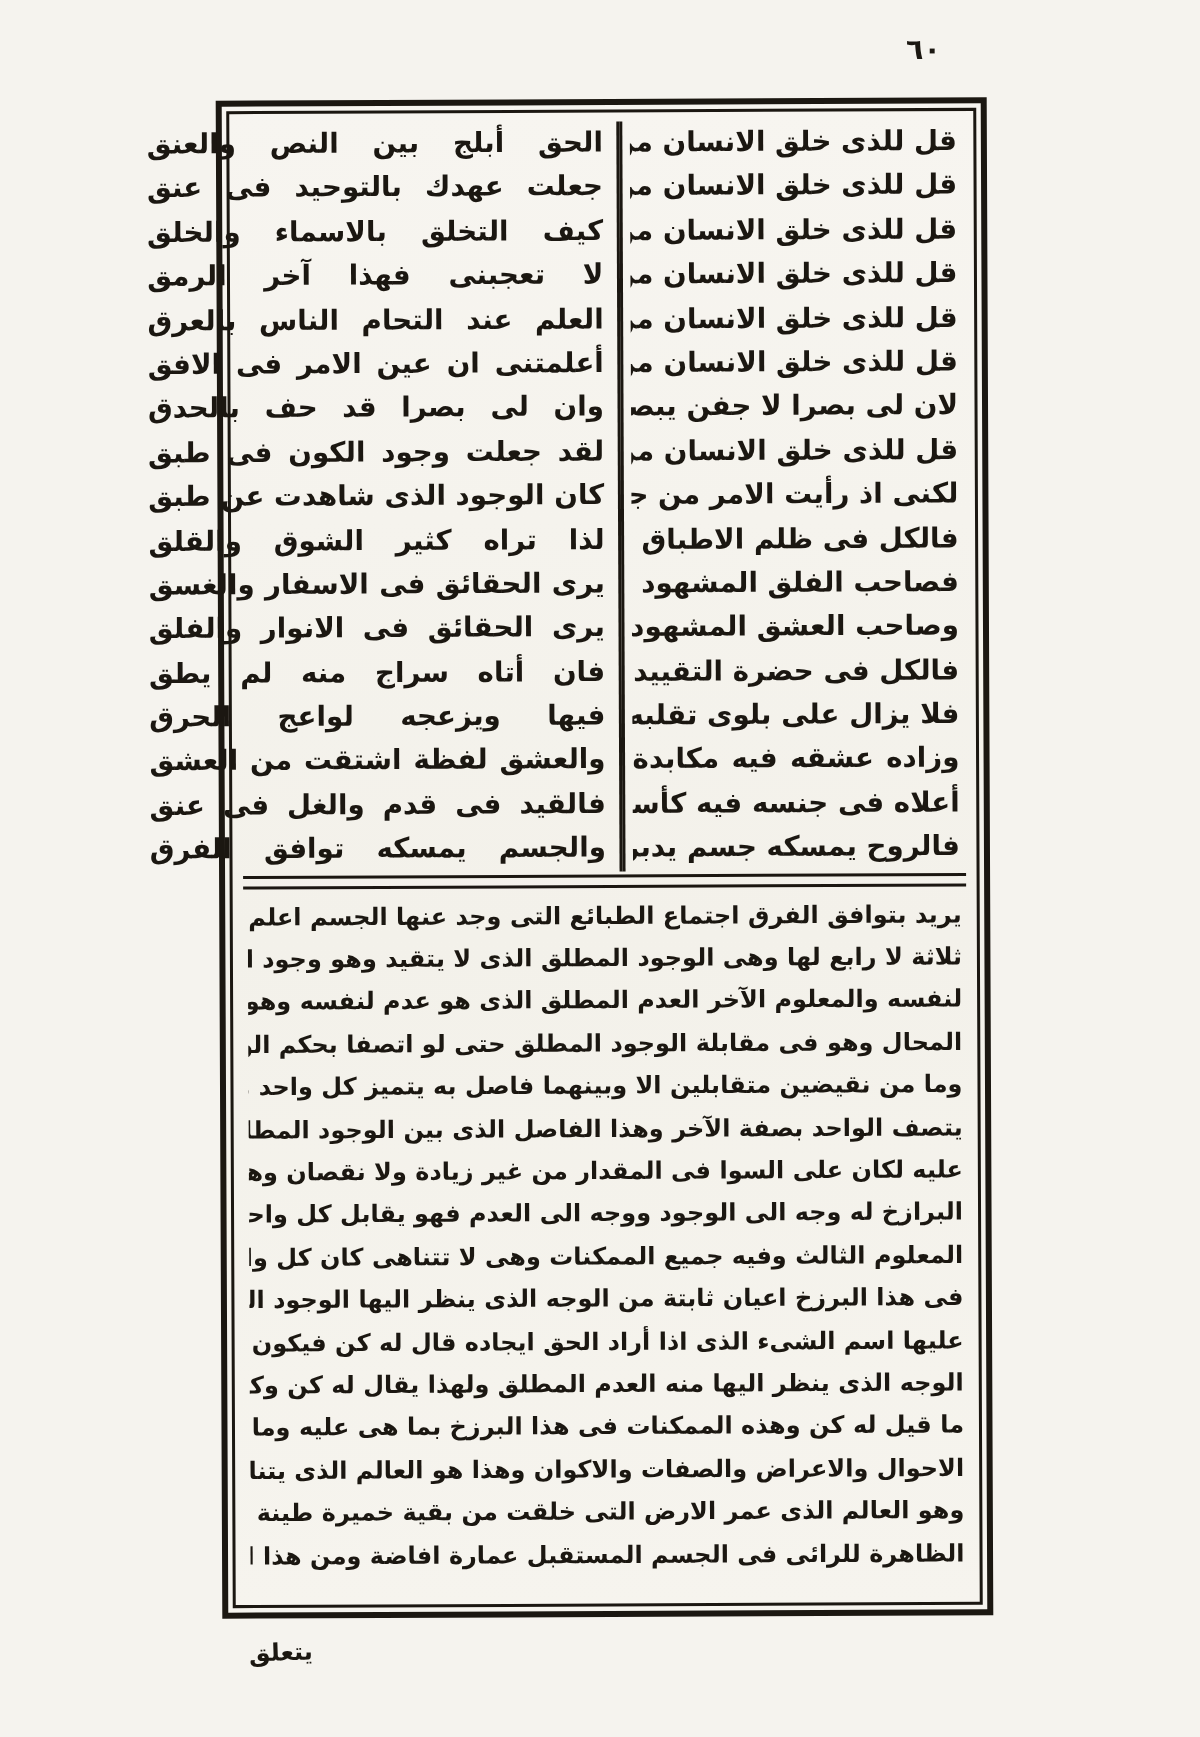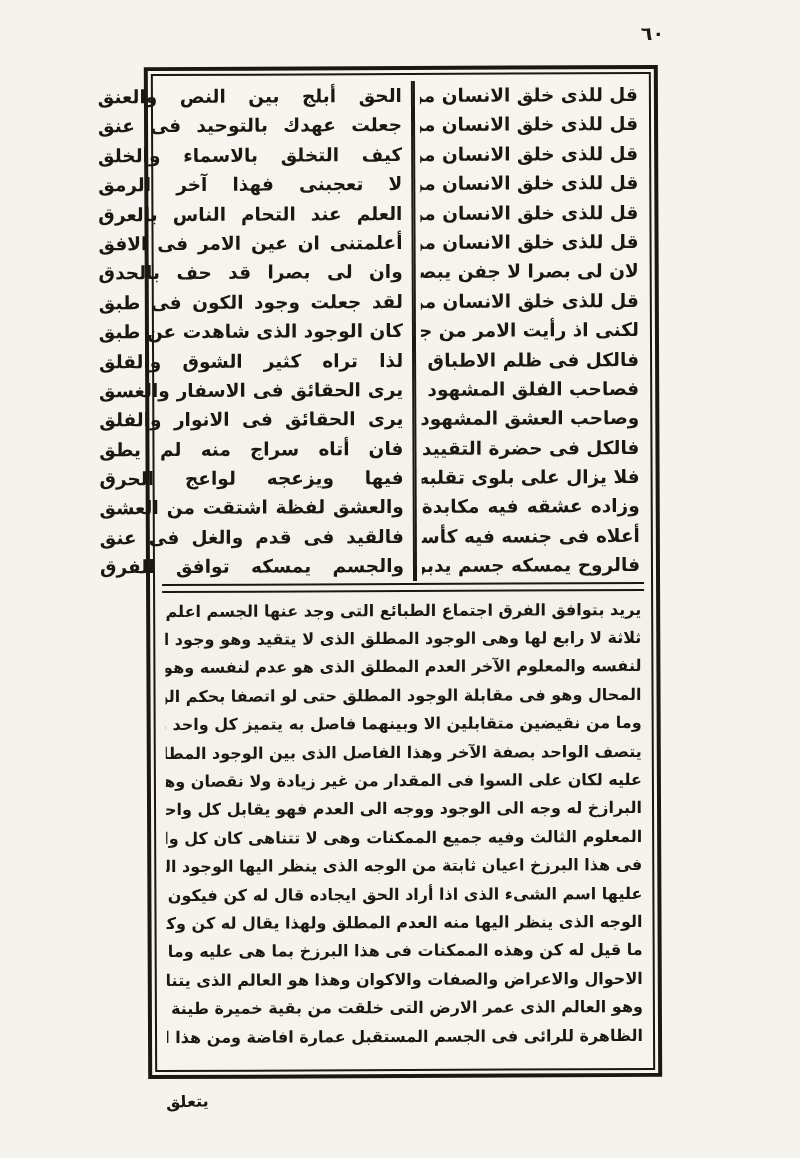--- a/index.html
+++ b/index.html
@@ -4,21 +4,21 @@
 <style>
   html,body{margin:0;padding:0;}
   body{
     width:800px;height:1158px;position:relative;overflow:hidden;
     background:var(--paper,#f5f3ee);
     font-family:"DejaVu Sans",sans-serif;
     color:var(--ink,#1b1711);
   }
   .page-number{
     position:absolute;top:22px;left:604px;width:60px;
-    font-size:19px;font-weight:bold;text-align:right;
+    font-size:19px;font-weight:bold;text-align:left;
     letter-spacing:2px;
   }
   .frame{
     position:absolute;top:66px;left:146px;width:514px;height:1012px;
     border:4px solid var(--ink,#1b1711);
     box-sizing:border-box;padding:3px;
     transform:rotate(-0.25deg);
     background:linear-gradient(180deg,#f7f5f0 0%,#f3f1ea 55%,#f6f4ee 100%);
   }
   .frame-inner{

